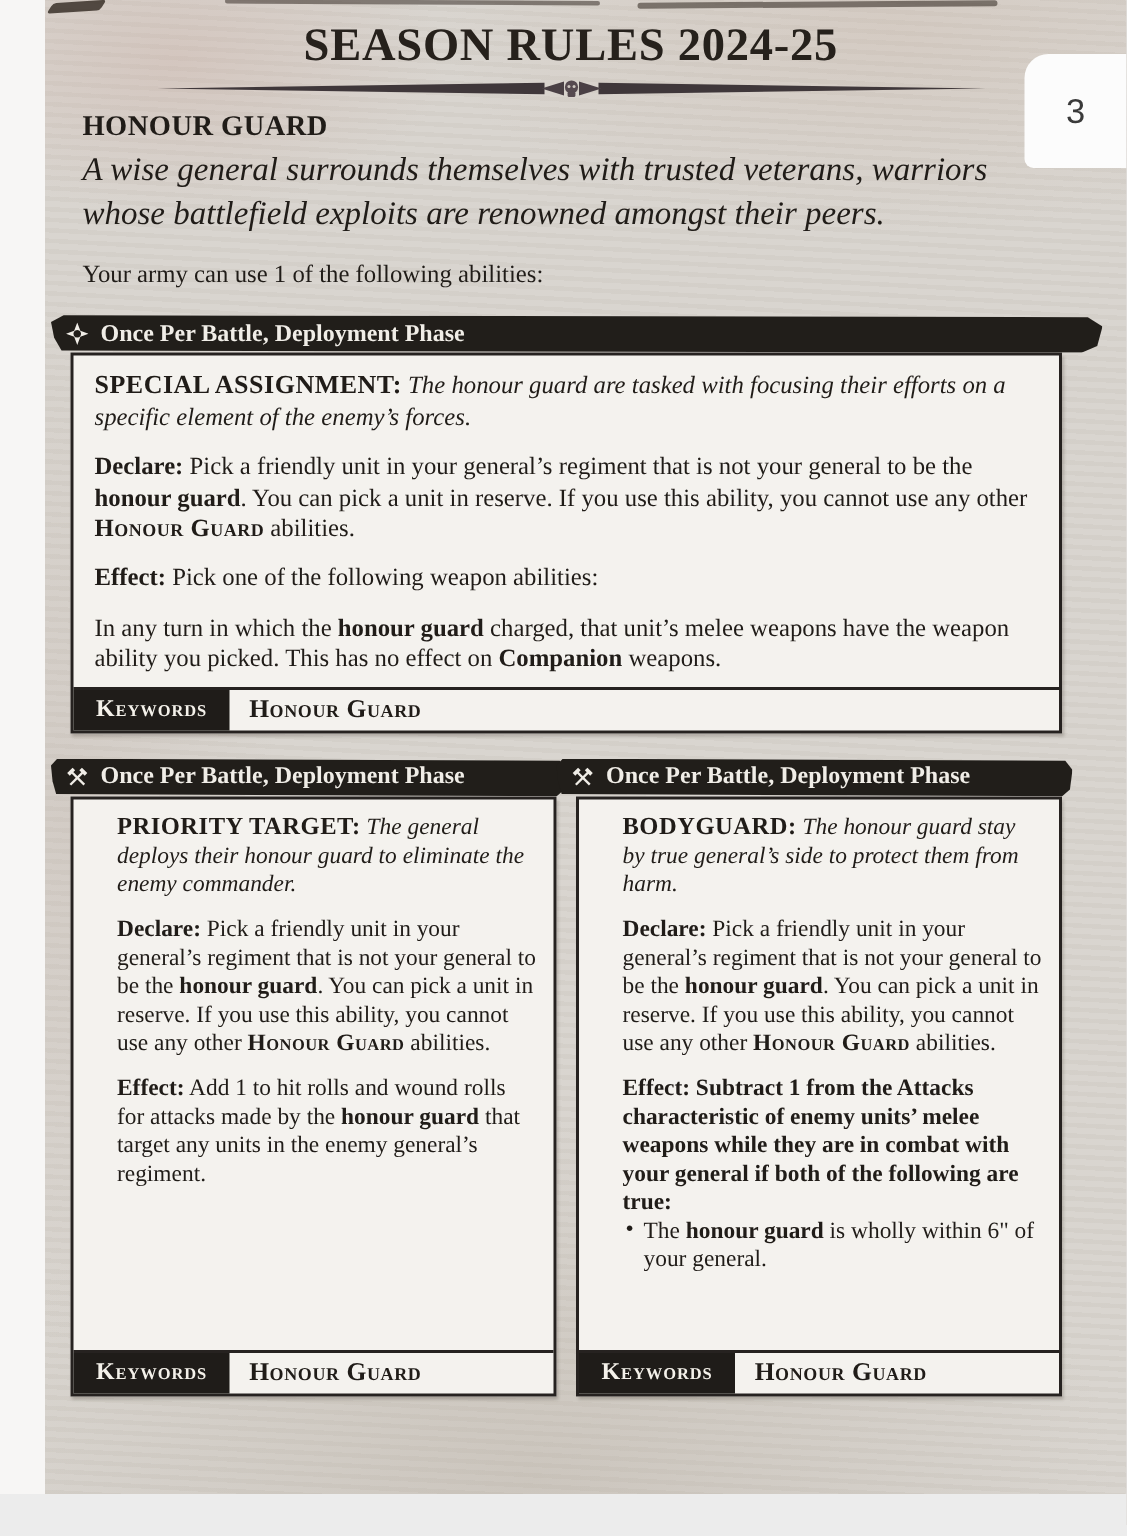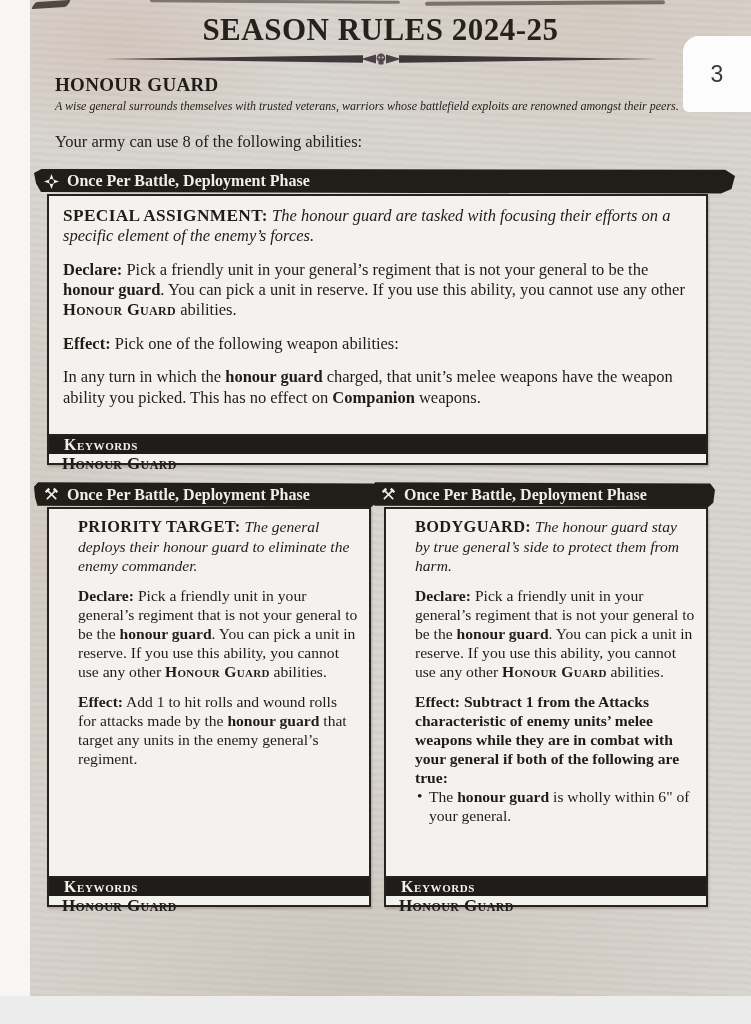--- a/index.html
+++ b/index.html
@@ -34,51 +34,50 @@
   }
 
   .title{
     margin:12px 30px 0 10px;text-align:center;
     font-size:31px;font-weight:700;letter-spacing:.5px;color:#26211c;
   }
   .divider{text-align:center;margin:3px 30px 0 10px;}
   .content{position:absolute;left:17px;top:70px;width:661px;}
 
   .sec-heading{margin:4px 0 0 8px;font-size:19px;font-weight:700;letter-spacing:.3px;}
-  .flavor{margin:3px 0 0 8px;font-size:12px;line-height:1.3;max-width:625px;}
+  .flavor{margin:3px 0 0 8px;font-size:22px;line-height:1.3;max-width:625px;}
   .intro{margin:17px 0 0 8px;font-size:16.5px;}
 
   .box{position:relative;margin-top:17px;}
   .bar{
     position:relative;z-index:2;height:25px;background:#211e1a;color:#f0ede7;
     display:flex;align-items:center;gap:8px;padding:0 10px;
     font-size:16px;font-weight:700;
     margin-left:-13px;
     clip-path:polygon(0 18%,1.2% 0,98.6% 5%,100% 30%,99.5% 82%,98% 100%,1% 94%,.3% 60%);
   }
   .bar-full{margin-right:-27px;}
   .bar-col{margin-right:-7px;}
   .icon{display:flex;align-items:center;}
   .frame{
     border:2px solid #262220;background:#f4f2ee;
     display:flex;flex-direction:column;
     box-shadow:1px 2px 2px rgba(60,50,40,.25);
-    gap:18px;
   }
   .body{flex:1;padding:9px 14px 8px 14px;font-size:16.5px;line-height:1.24;}
   .body p{margin:0 0 13px 0;}
   .body p:last-child{margin-bottom:0;}
   .name{font-size:1.05em;letter-spacing:.02em;}
   .sc{font-variant:small-caps;letter-spacing:.02em;}
   ul.blist{list-style:none;margin:0 0 13px 0;padding:0 0 0 2px;}
   ul.blist li{position:relative;padding-left:13px;}
   ul.blist li::before{content:"\2022";position:absolute;left:0;top:-1px;}
   ul.weapons li{font-weight:700;line-height:1.26;}
 
-  .kw{display:flex;border-top:2px solid #262220;height:27px;font-size:16px;flex-direction:column;}
+  .kw{display:flex;border-top:2px solid #262220;height:27px;font-size:16px;}
   .kw-label{
     background:#1f1c19;color:#f4f1ea;display:flex;align-items:center;
     padding:0 15px;font-weight:700;font-variant:small-caps;letter-spacing:.6px;
   }
   .kw-value{display:flex;align-items:center;padding:0 13px;font-weight:700;font-variant:small-caps;letter-spacing:.4px;font-size:17px;}
 
   .columns{display:flex;gap:13px;align-items:stretch;}
   .col{width:324px;display:flex;flex-direction:column;}
   .col .frame{flex:1;}
   .col .body{font-size:15.6px;line-height:1.22;padding:8px 11px 6px 29px;}
@@ -109,21 +108,21 @@
         <circle cx="276" cy="7" r="4.4" fill="#564a50"></circle>
         <rect x="273.4" y="10.2" width="5.2" height="3.4" rx="1" fill="#564a50"></rect>
         <circle cx="274.3" cy="6.6" r="1" fill="#cfc8c1"></circle>
         <circle cx="277.7" cy="6.6" r="1" fill="#cfc8c1"></circle>
       </svg>
     </div>
 
     <div class="content">
       <h2 class="sec-heading">HONOUR GUARD</h2>
       <p class="flavor"><i>A wise general surrounds themselves with trusted veterans, warriors whose battlefield exploits are renowned amongst their peers.</i></p>
-      <p class="intro">Your army can use 8 of the following abilities:</p>
+      <p class="intro">Your army can use 1 of the following abilities:</p>
 
       <section class="box">
         <div class="bar bar-full">
           <span class="icon">
             <svg width="15" height="15" viewBox="0 0 16 16">
                 <path fill-rule="evenodd" fill="#f0ede7" d="M8 0 L10.2 5.8 L16 8 L10.2 10.2 L8 16 L5.8 10.2 L0 8 L5.8 5.8 Z M8 5.3 a2.7 2.7 0 1 0 0.001 0 Z"></path>
               </svg>
           </span>
           <span>Once Per Battle, Deployment Phase</span>
         </div>

